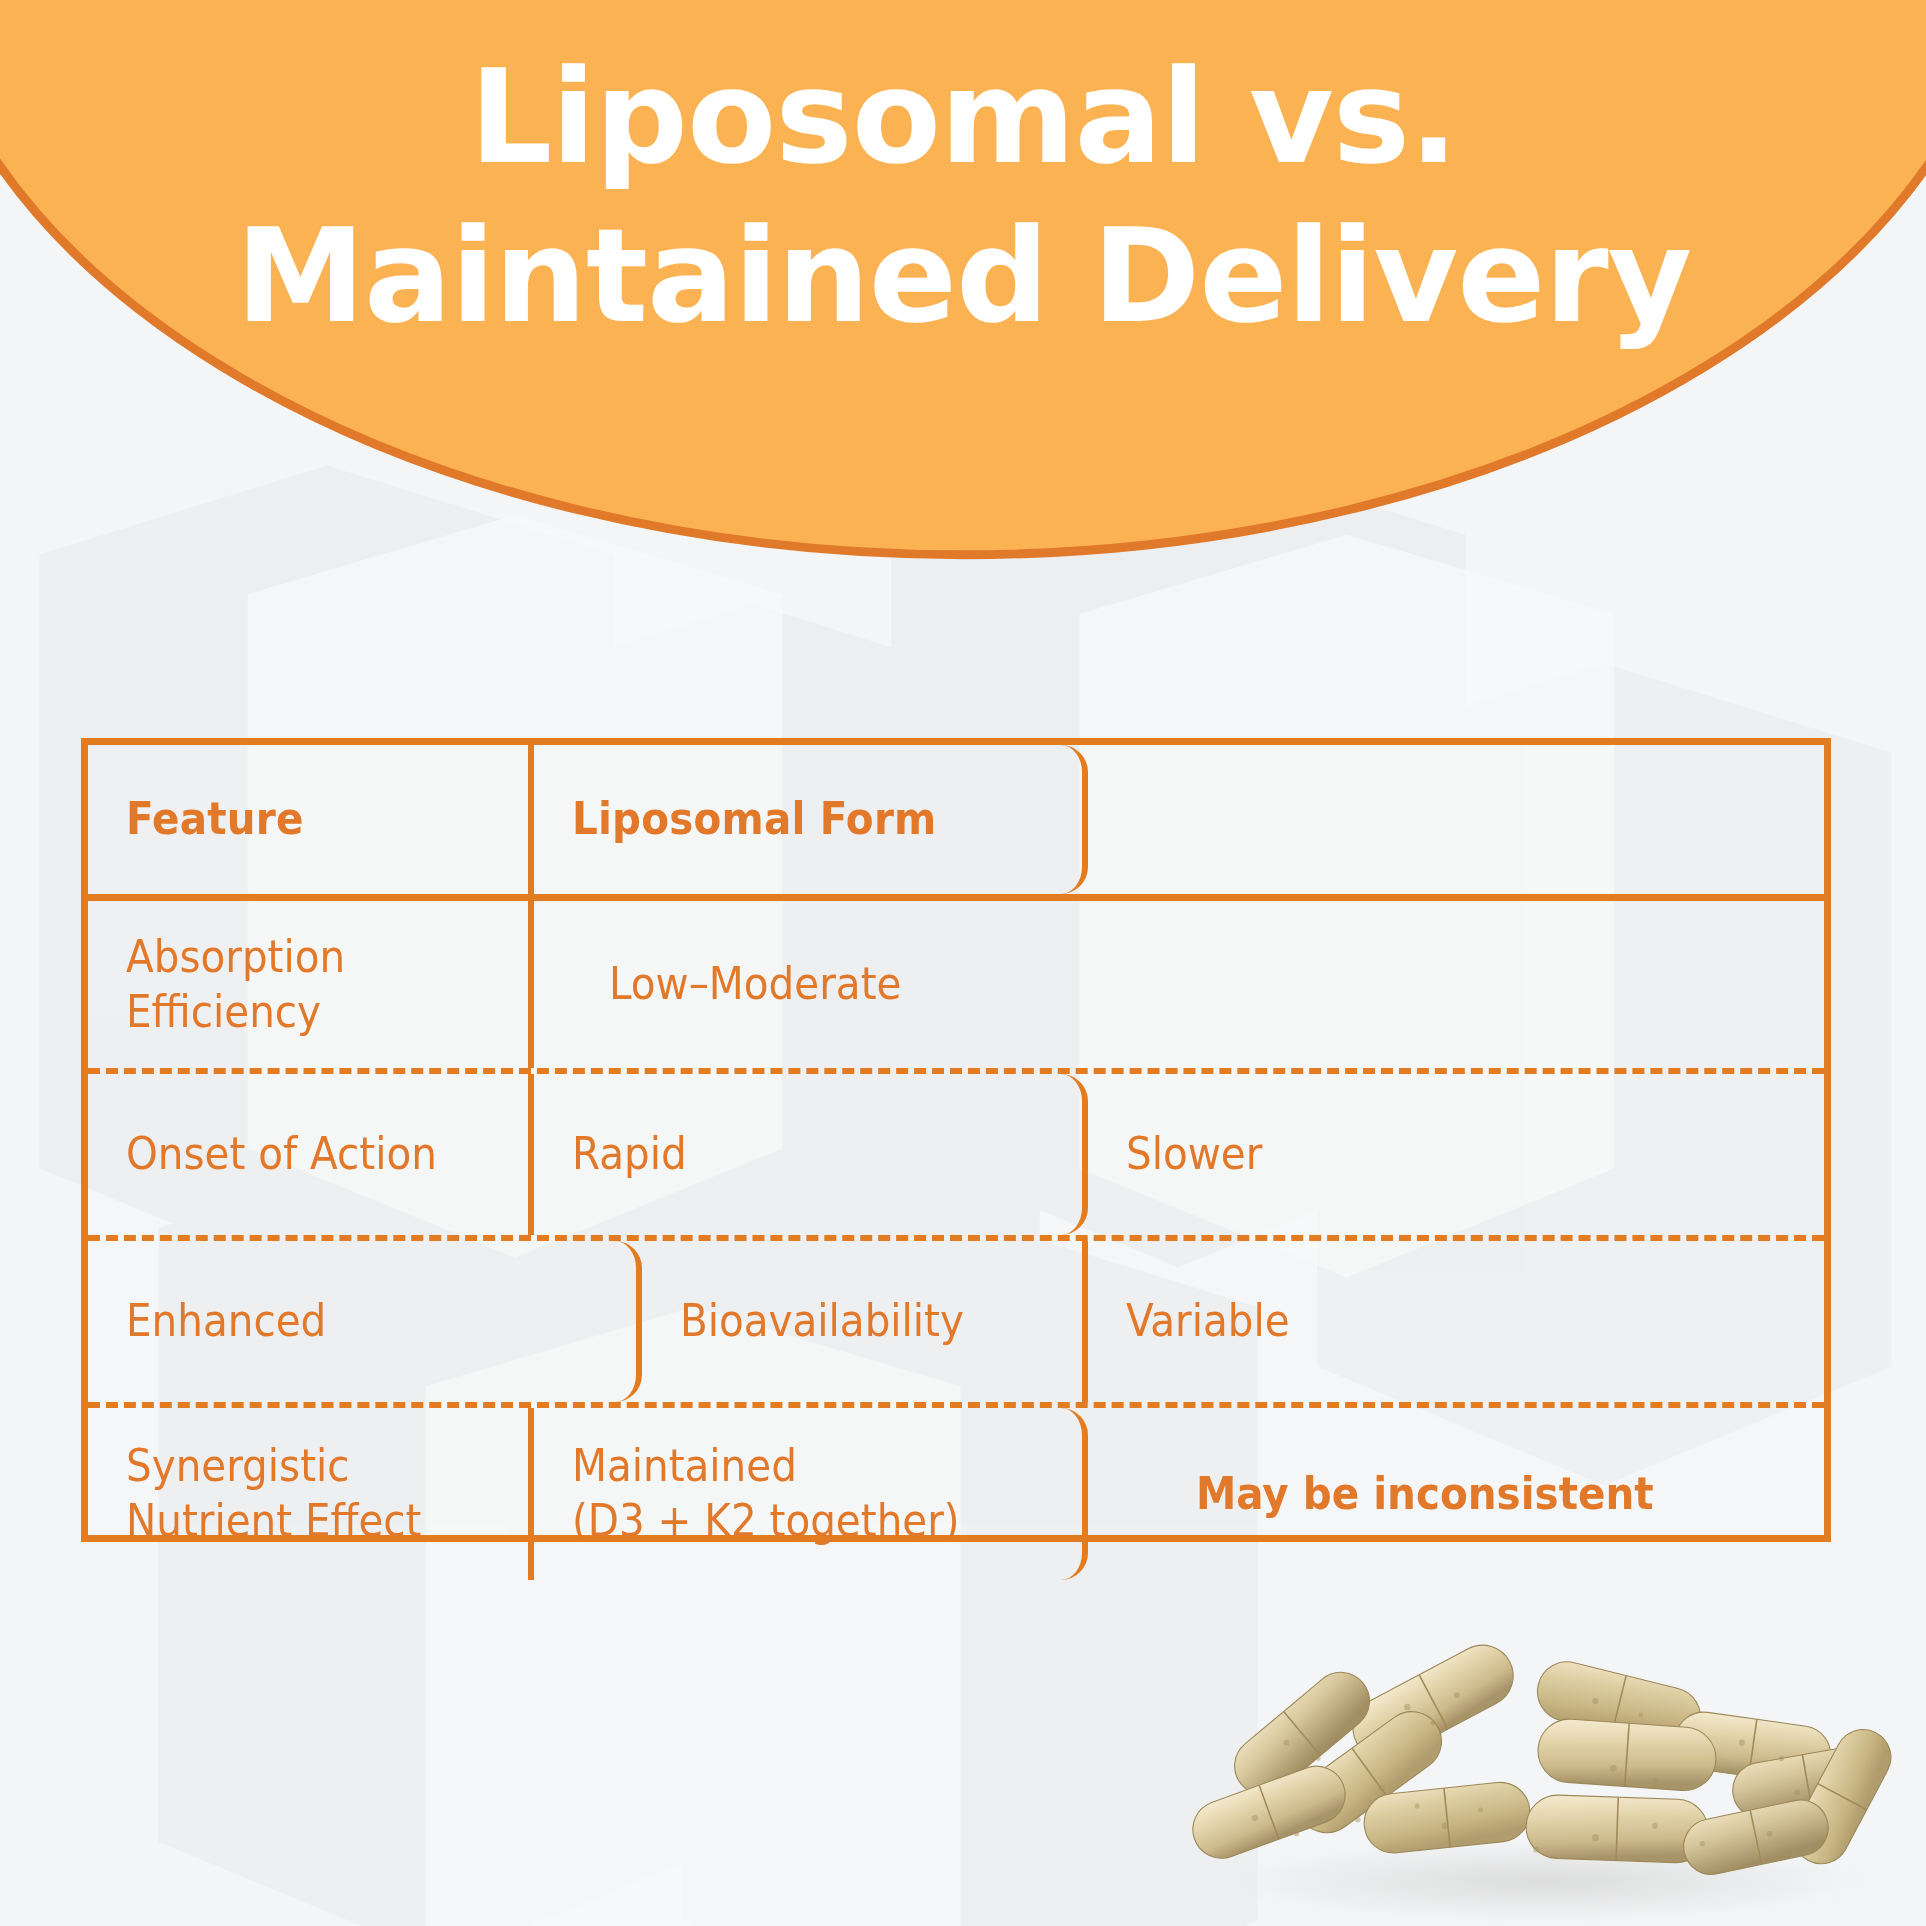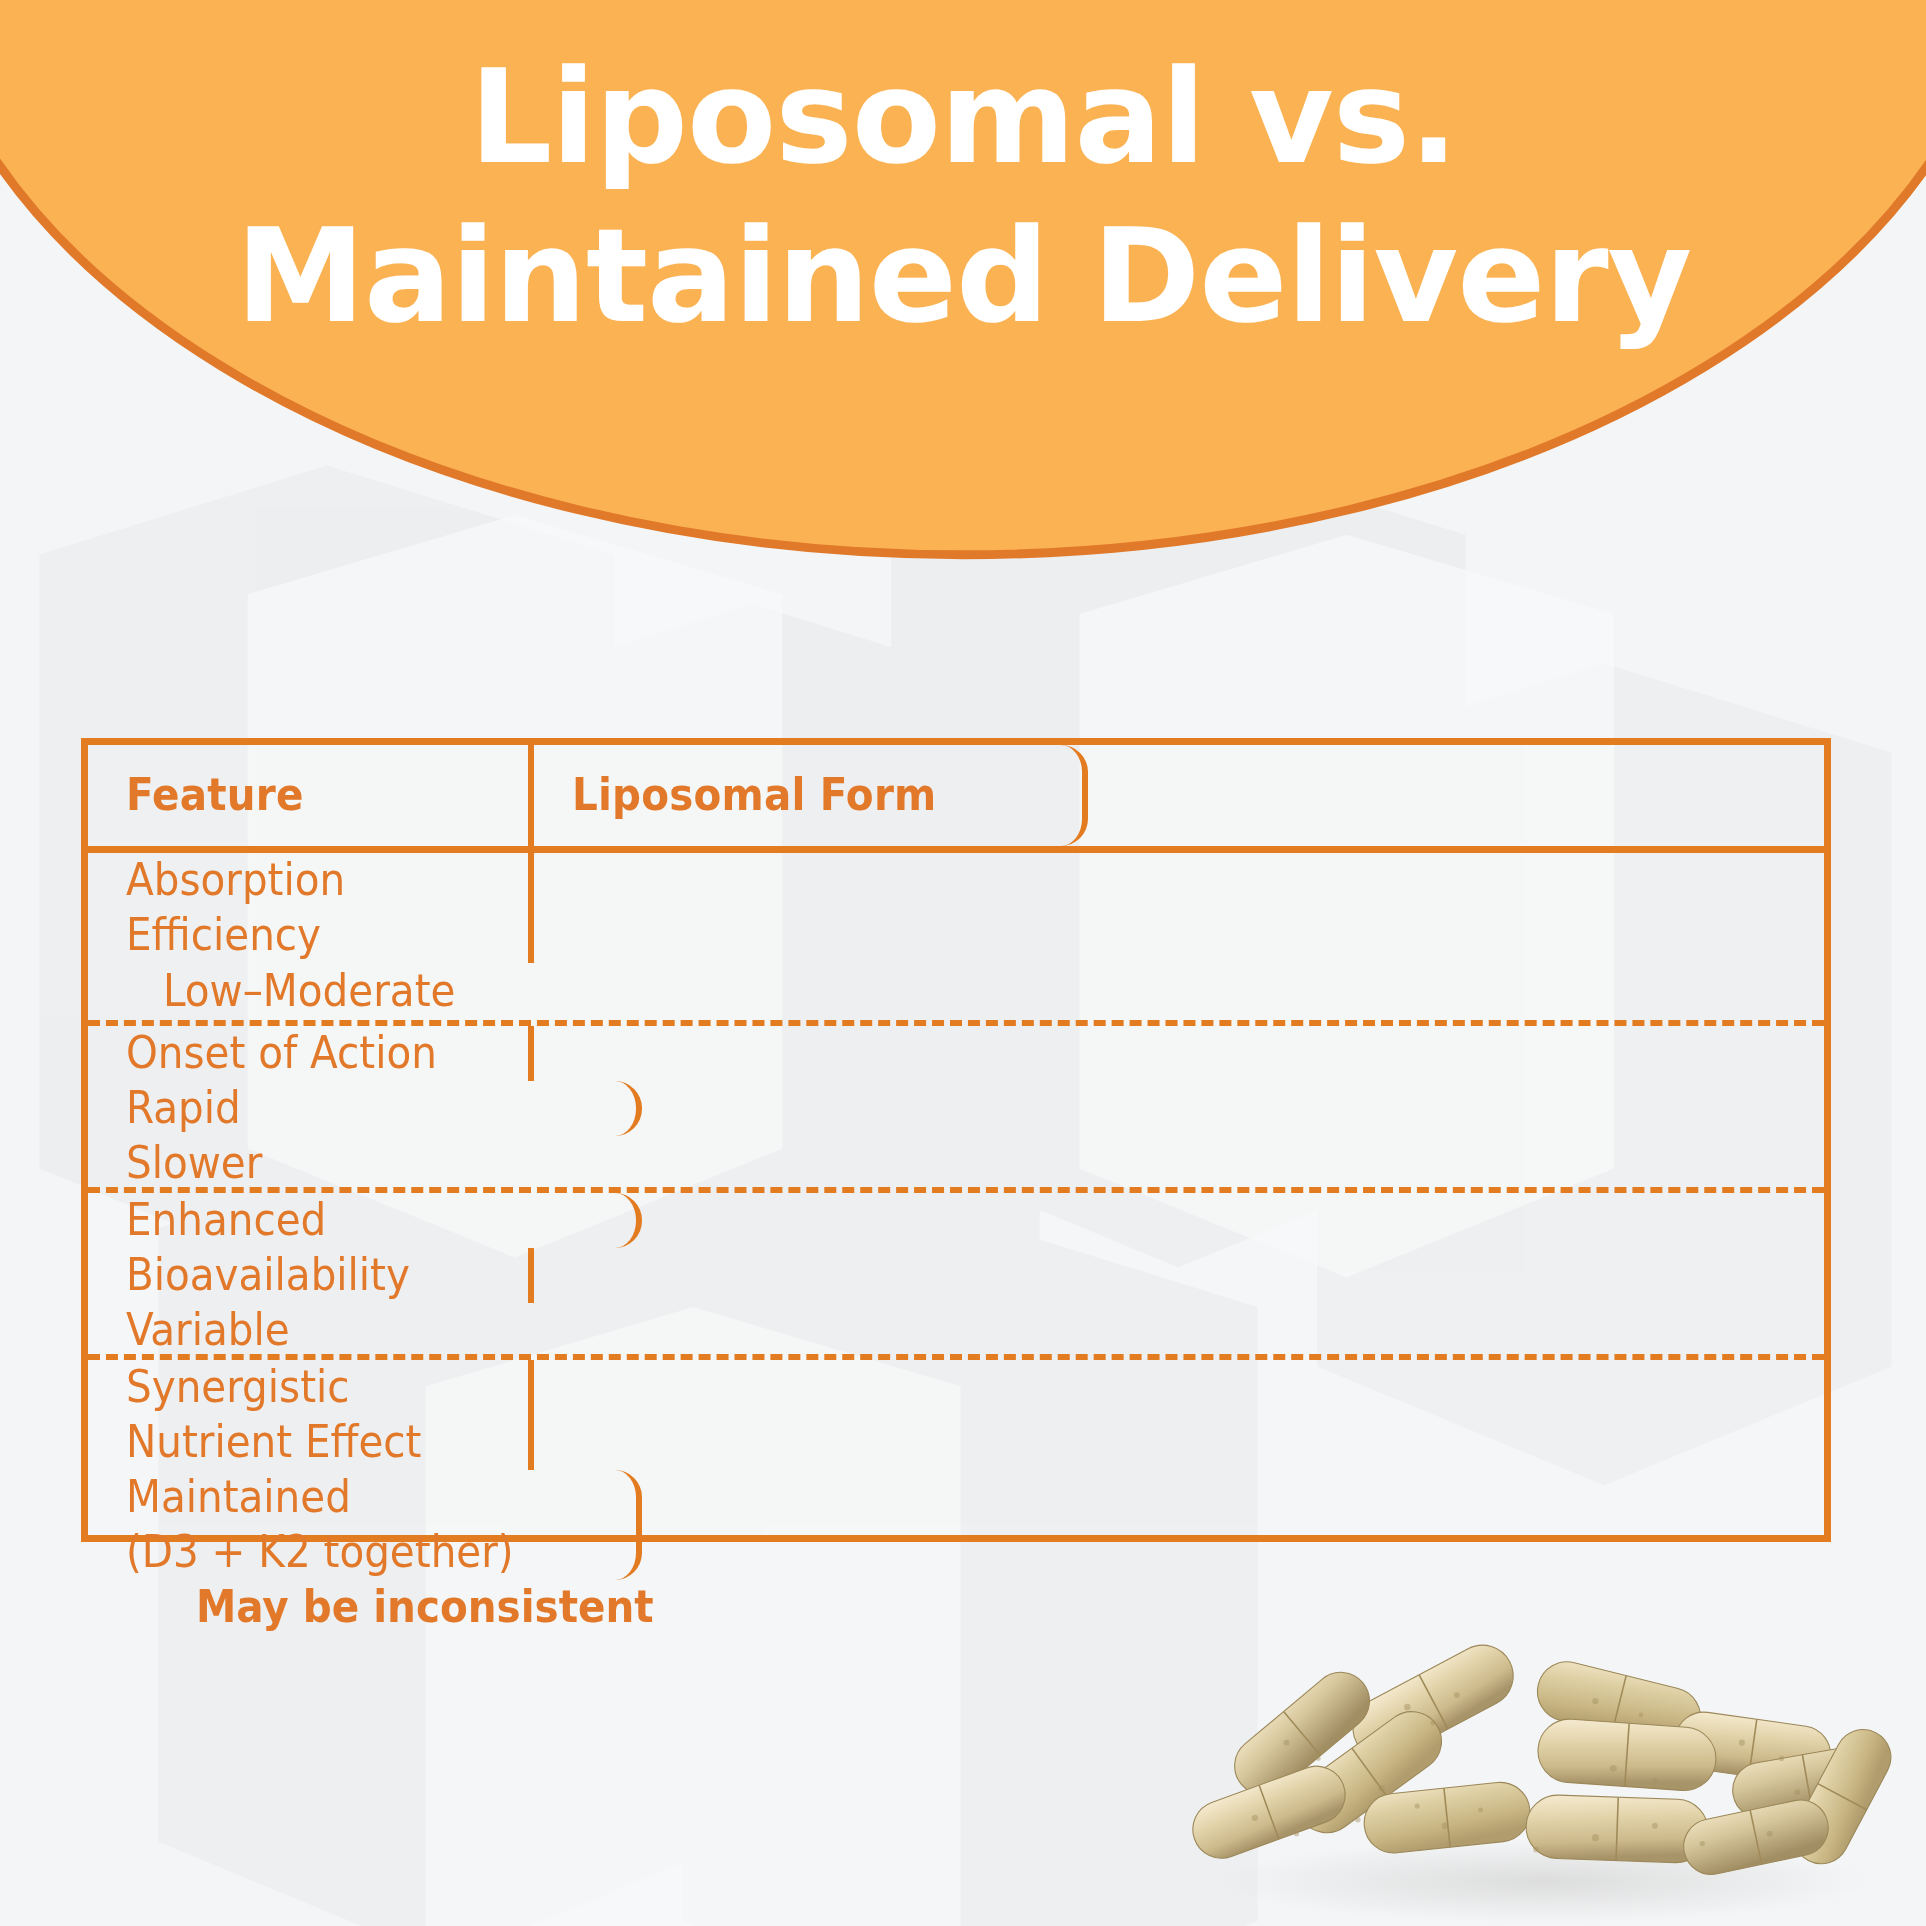--- a/index.html
+++ b/index.html
@@ -34,22 +34,22 @@
   #banner-title .tl{display:block;}
 
   
   #comparison-table{
     position:absolute;left:81px;top:738px;width:1750px;height:804px;z-index:4;
     border:7px solid #e37b21;
     box-sizing:border-box;
     background:rgba(255,255,255,0.10);
   }
   .tbl-row{display:flex;width:100%;box-sizing:border-box;position:relative;}
-  .tbl-row.header-row{height:108px;border-bottom:7px solid #e37b21;}
-  .tbl-row.data-row{height:167px;flex-direction:column;}
+  .tbl-row.header-row{height:156px;border-bottom:7px solid #e37b21;}
+  .tbl-row.data-row{height:167px;}
   .tbl-row.data-row.r4{height:178px;}
   .tbl-row.data-row + .tbl-row.data-row{
     border-top:6px dashed #e37b21;
   }
 
   .cell{
     box-sizing:border-box;
     display:flex;align-items:center;
     padding:0 38px;
     color:#e2792a;

